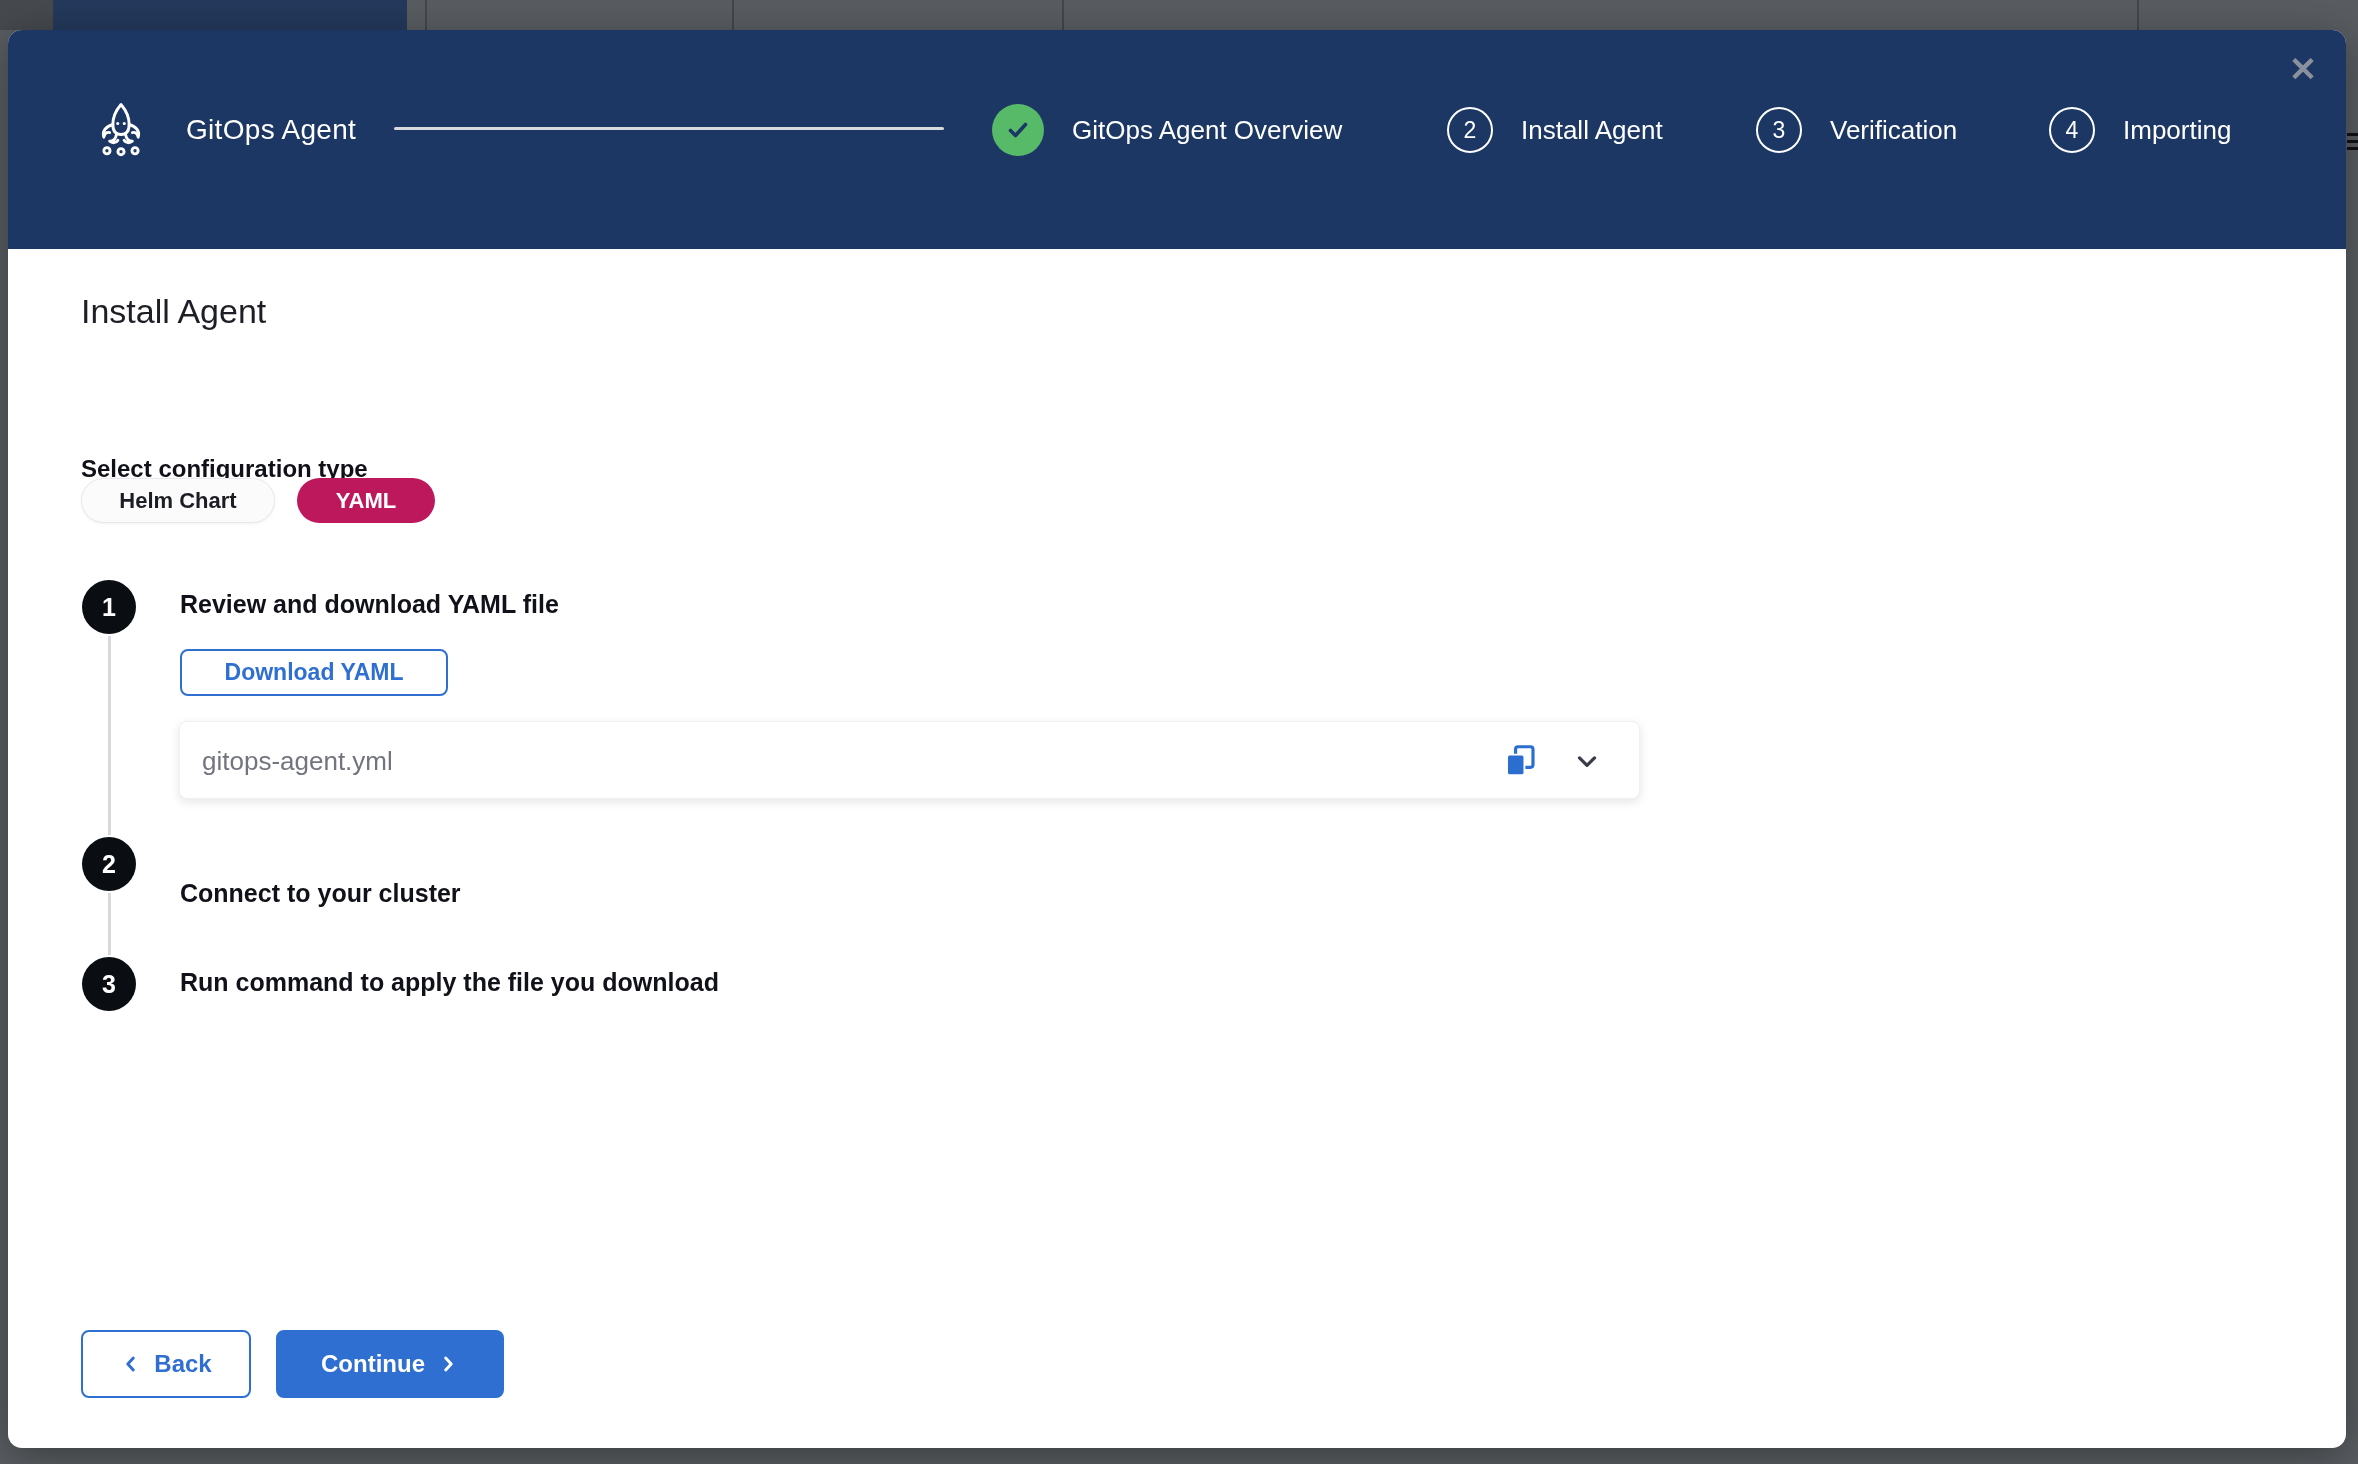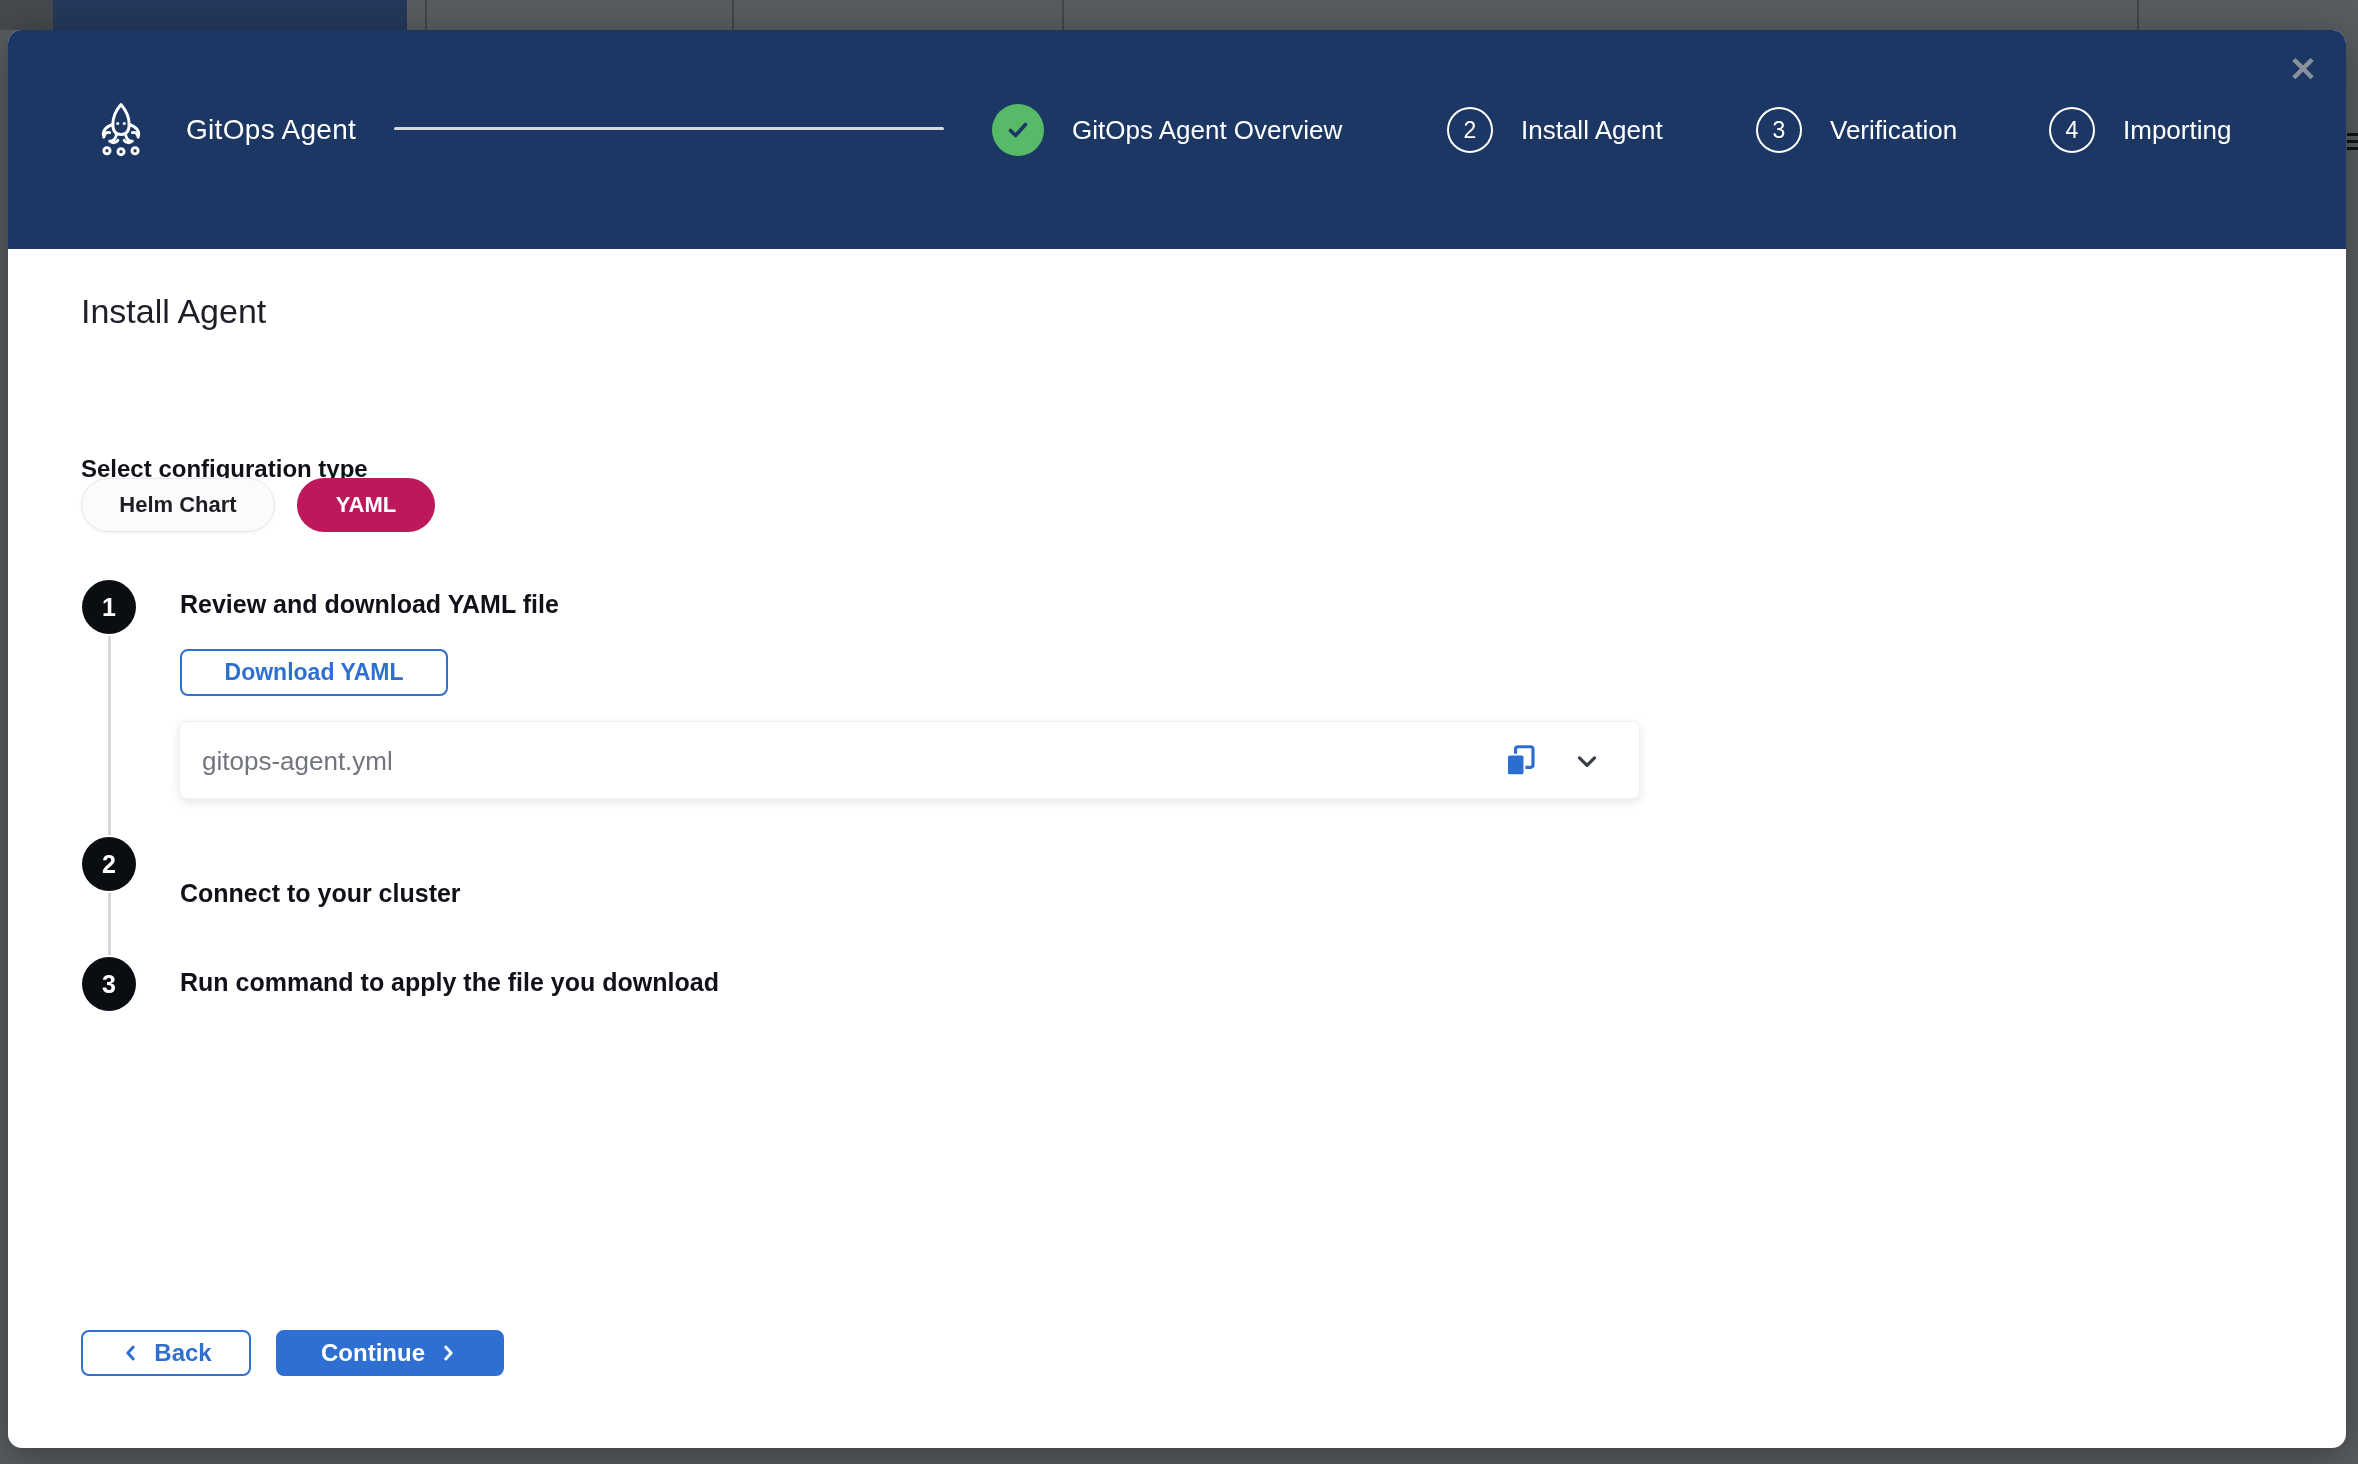--- a/index.html
+++ b/index.html
@@ -46,21 +46,21 @@
     position:absolute; left:2270px; top:14px; width:50px; height:50px;
     display:flex; align-items:center; justify-content:center;
     color:#8b919c; font-size:34px; font-weight:700; cursor:pointer; line-height:1;
   }
 
   
   .page-title { position:absolute; left:73px; top:262px; font-size:34px; font-weight:400; color:#1e1f26; }
   .config-label { position:absolute; left:73px; top:425px; font-size:24px; font-weight:700; color:#101018; }
 
   .pill {
-    position:absolute; top:448px; height:54px; border-radius:27px;
+    position:absolute; top:448px; height:45px; border-radius:27px;
     display:flex; align-items:center; justify-content:center;
     font-size:22px; font-weight:600; cursor:pointer;
   }
   .pill-helm { left:73px; width:194px; background:#fbfbfc; border:1.5px solid #e7e8ec; color:#1d1e24;
     box-shadow:0 1px 3px rgba(40,41,61,.06); }
   .pill-yaml { left:289px; width:138px; background:#be185d; color:#ffffff; }
 
   .step-circle {
     position:absolute; width:54px; height:54px; border-radius:50%;
     background:#0a0d12; color:#ffffff; display:flex; align-items:center; justify-content:center;
@@ -87,21 +87,21 @@
   .file-chevron { right:34px; top:22px; width:36px; height:34px; }
 
   .command-box {
     position:absolute; left:170px; top:992px; width:670px; height:80px;
     background:#e9f3fa; border-radius:8px;
   }
   .command-text { position:absolute; left:24px; top:26px; font-size:25px; color:#2c6bd0; white-space:nowrap; }
   .cmd-copy { right:24px; top:20px; width:40px; height:40px; }
 
   .footer-btn {
-    position:absolute; top:1300px; height:46px; border-radius:8px;
+    position:absolute; top:1300px; height:68px; border-radius:8px;
     display:flex; align-items:center; justify-content:center; gap:12px;
     font-size:24px; font-weight:700; cursor:pointer;
   }
   .back-btn { left:73px; width:170px; background:#ffffff; border:2px solid #2e6fd1; color:#2e6fd1; }
   .continue-btn { left:268px; width:228px; background:#2e6fd1; border:2px solid #2e6fd1; color:#ffffff;text-align:center; }
 </style>
 </head>
 <body>
 
 <div id="canvas">

